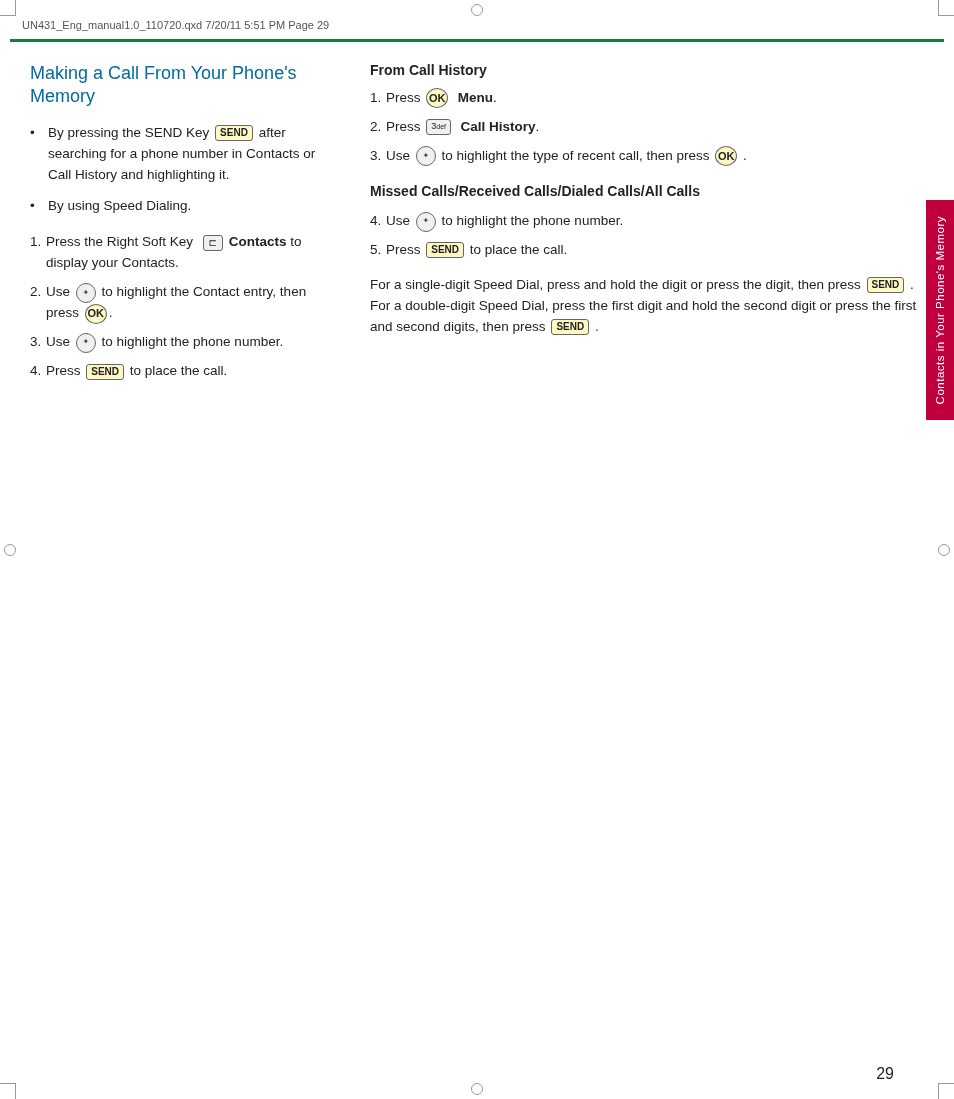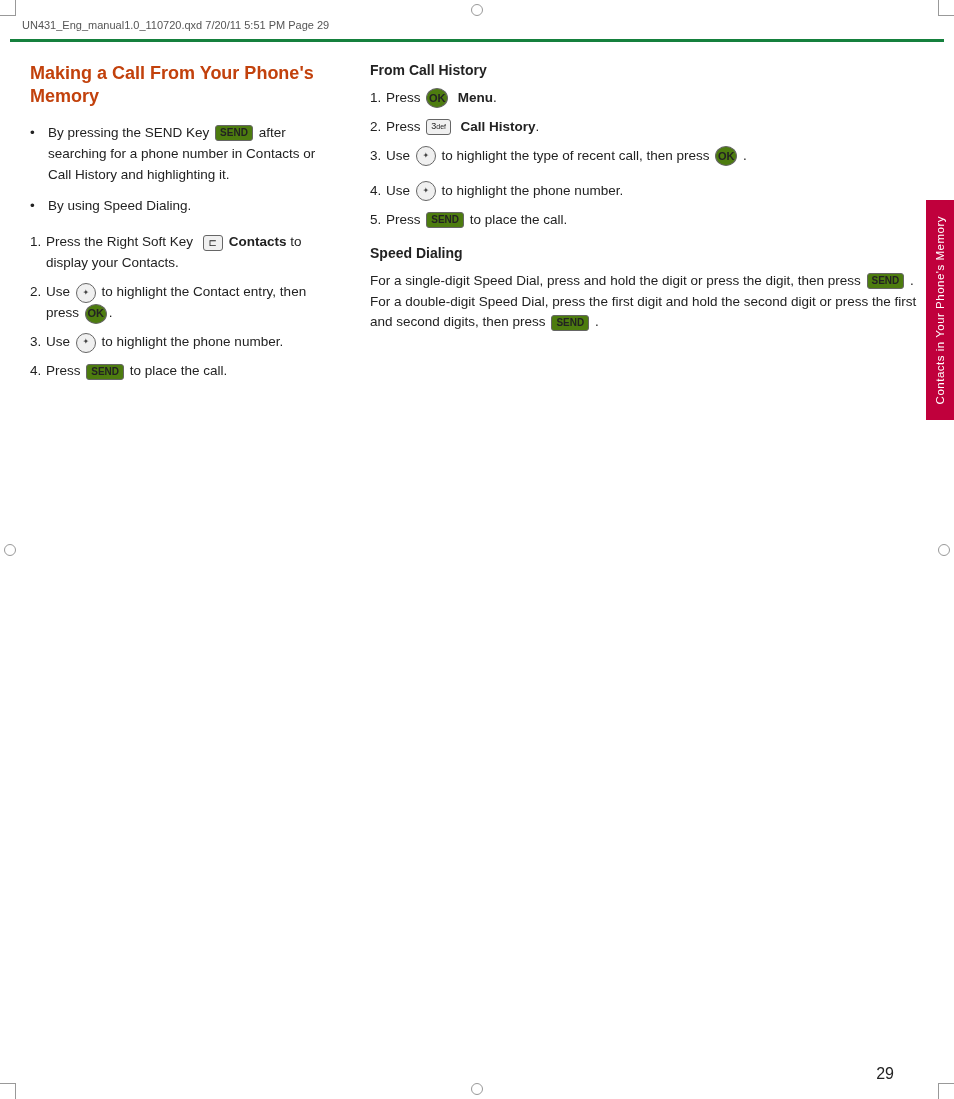--- a/index.html
+++ b/index.html
@@ -66,23 +66,23 @@
     .left-col {
       flex: 0 0 310px;
       padding-right: 20px;
     }
 
     .right-col {
       flex: 1;
     }
 
     .section-title {
-      color: #c2410c;
+      color: #0369a1;
       font-size: 18px;
-      font-weight: bold;
+      font-weight: normal;
       line-height: 1.3;
       margin-bottom: 14px;
     }
 
     .body-text {
       font-size: 13.5px;
       line-height: 1.55;
       color: #222;
       margin-bottom: 14px;
     }
@@ -134,21 +134,21 @@
 
     .inline-key {
       display: inline-flex;
       align-items: center;
       justify-content: center;
       border: 1px solid #666;
       border-radius: 3px;
       padding: 1px 4px;
       font-size: 10px;
       font-weight: bold;
-      background: #4d7c0f;
+      background: #fef9c3;
       color: #222;
       vertical-align: middle;
       margin: 0 2px;
       min-width: 22px;
       height: 16px;
       line-height: 1;
     }
 
     .inline-key.ok-key {
       border-radius: 50%;
@@ -325,35 +325,37 @@
           &nbsp;<strong>Call History</strong>.
         </li>
         <li>
           <span class="num">3.</span>
           Use <span class="nav-icon"></span>
           to highlight the type of recent call, then press
           <span class="inline-key ok-key">OK</span> .
         </li>
       </ol>
 
+      <div style="margin: 6px 0 10px 0;">
+        <p style="font-weight: bold; font-size: 14px; line-height: 1.45;">Missed Calls/Received Calls/Dialed Calls/All Calls</p>
+      </div>
 
       <ol class="numbered-list" style="counter-reset: item 3;">
         <li>
           <span class="num">4.</span>
           Use <span class="nav-icon"></span>
           to highlight the phone number.
         </li>
         <li>
           <span class="num">5.</span>
           Press <span class="inline-key">SEND</span>
           to place the call.
         </li>
       </ol>
 
-      <div class="subsection-title" style="margin-top: 14px;">Speed Dialing</div>
 
       <p class="body-text">
         For a single-digit Speed Dial, press and hold the digit or press the digit, then press
         <span class="inline-key">SEND</span> .
         For a double-digit Speed Dial, press the first digit and hold the second digit or press the first and second digits, then press
         <span class="inline-key">SEND</span> .
       </p>
 
     </div>
 

